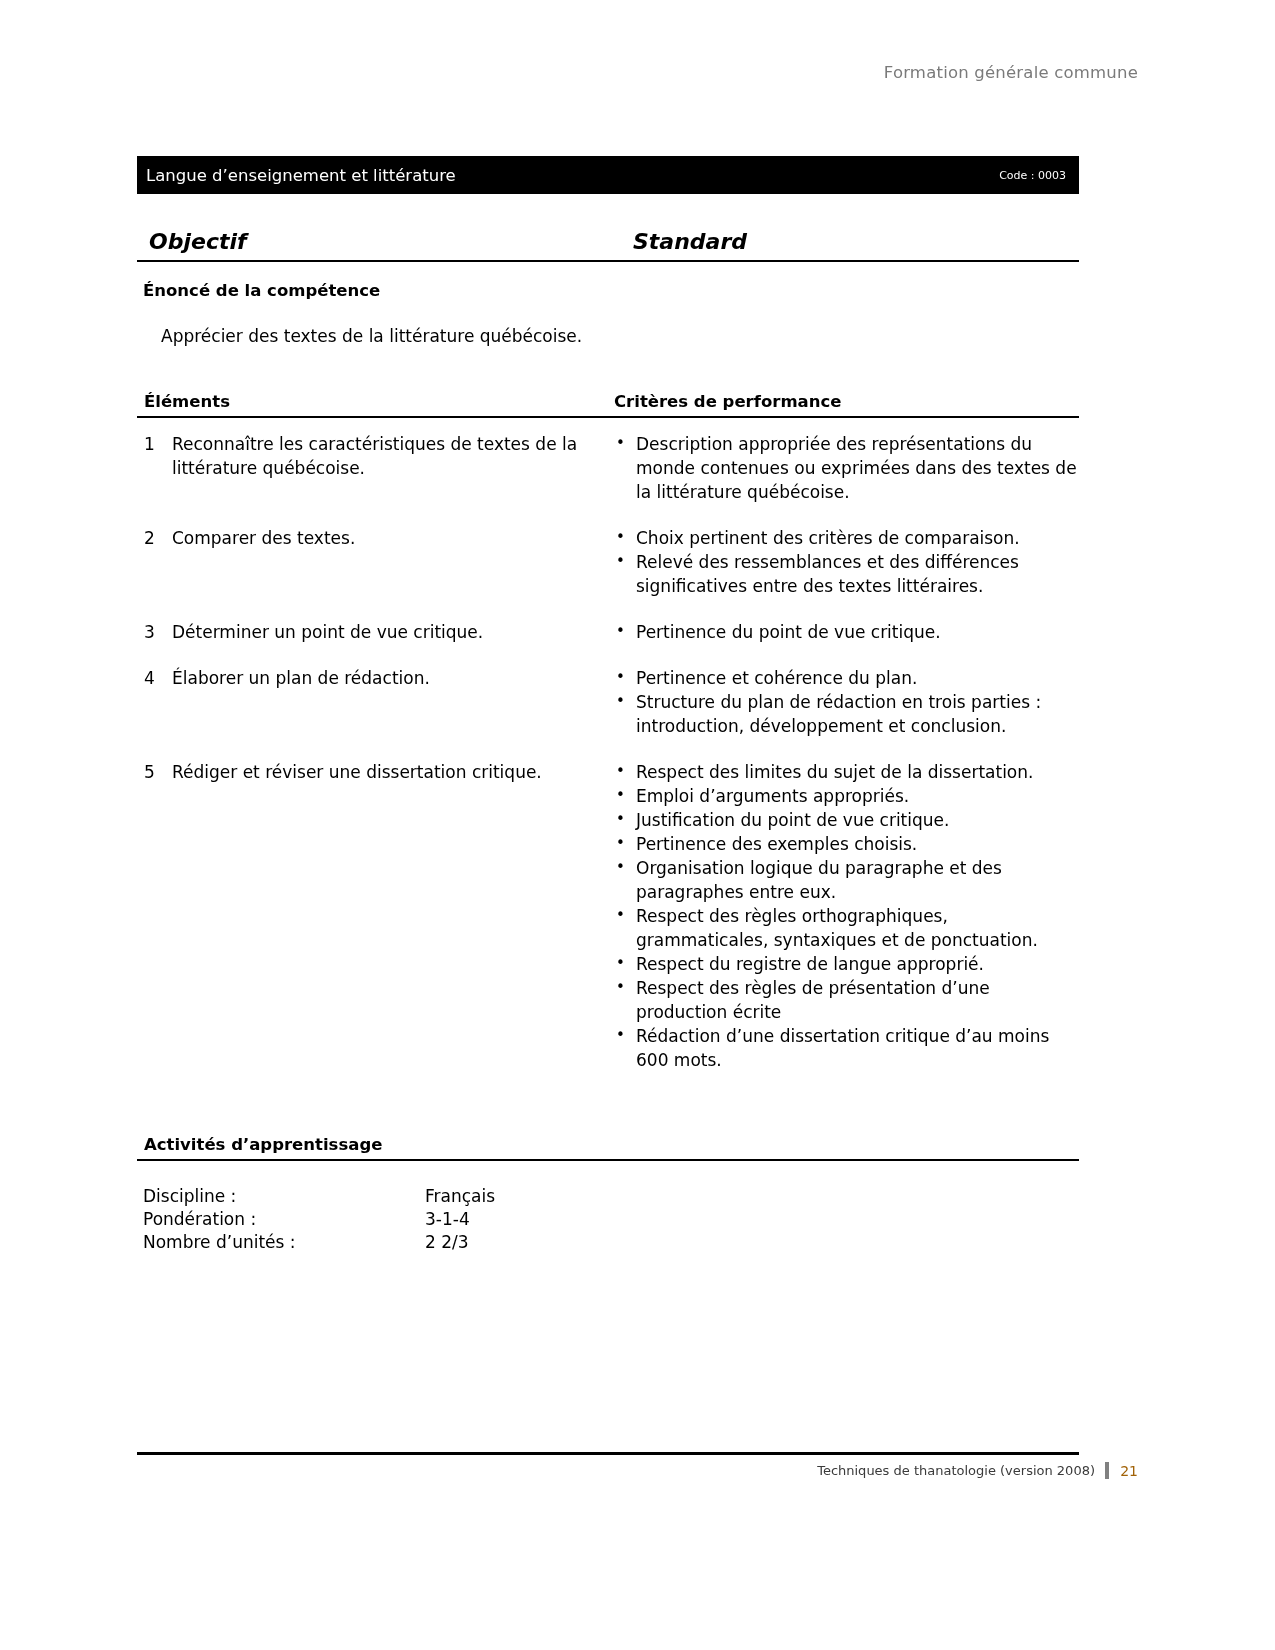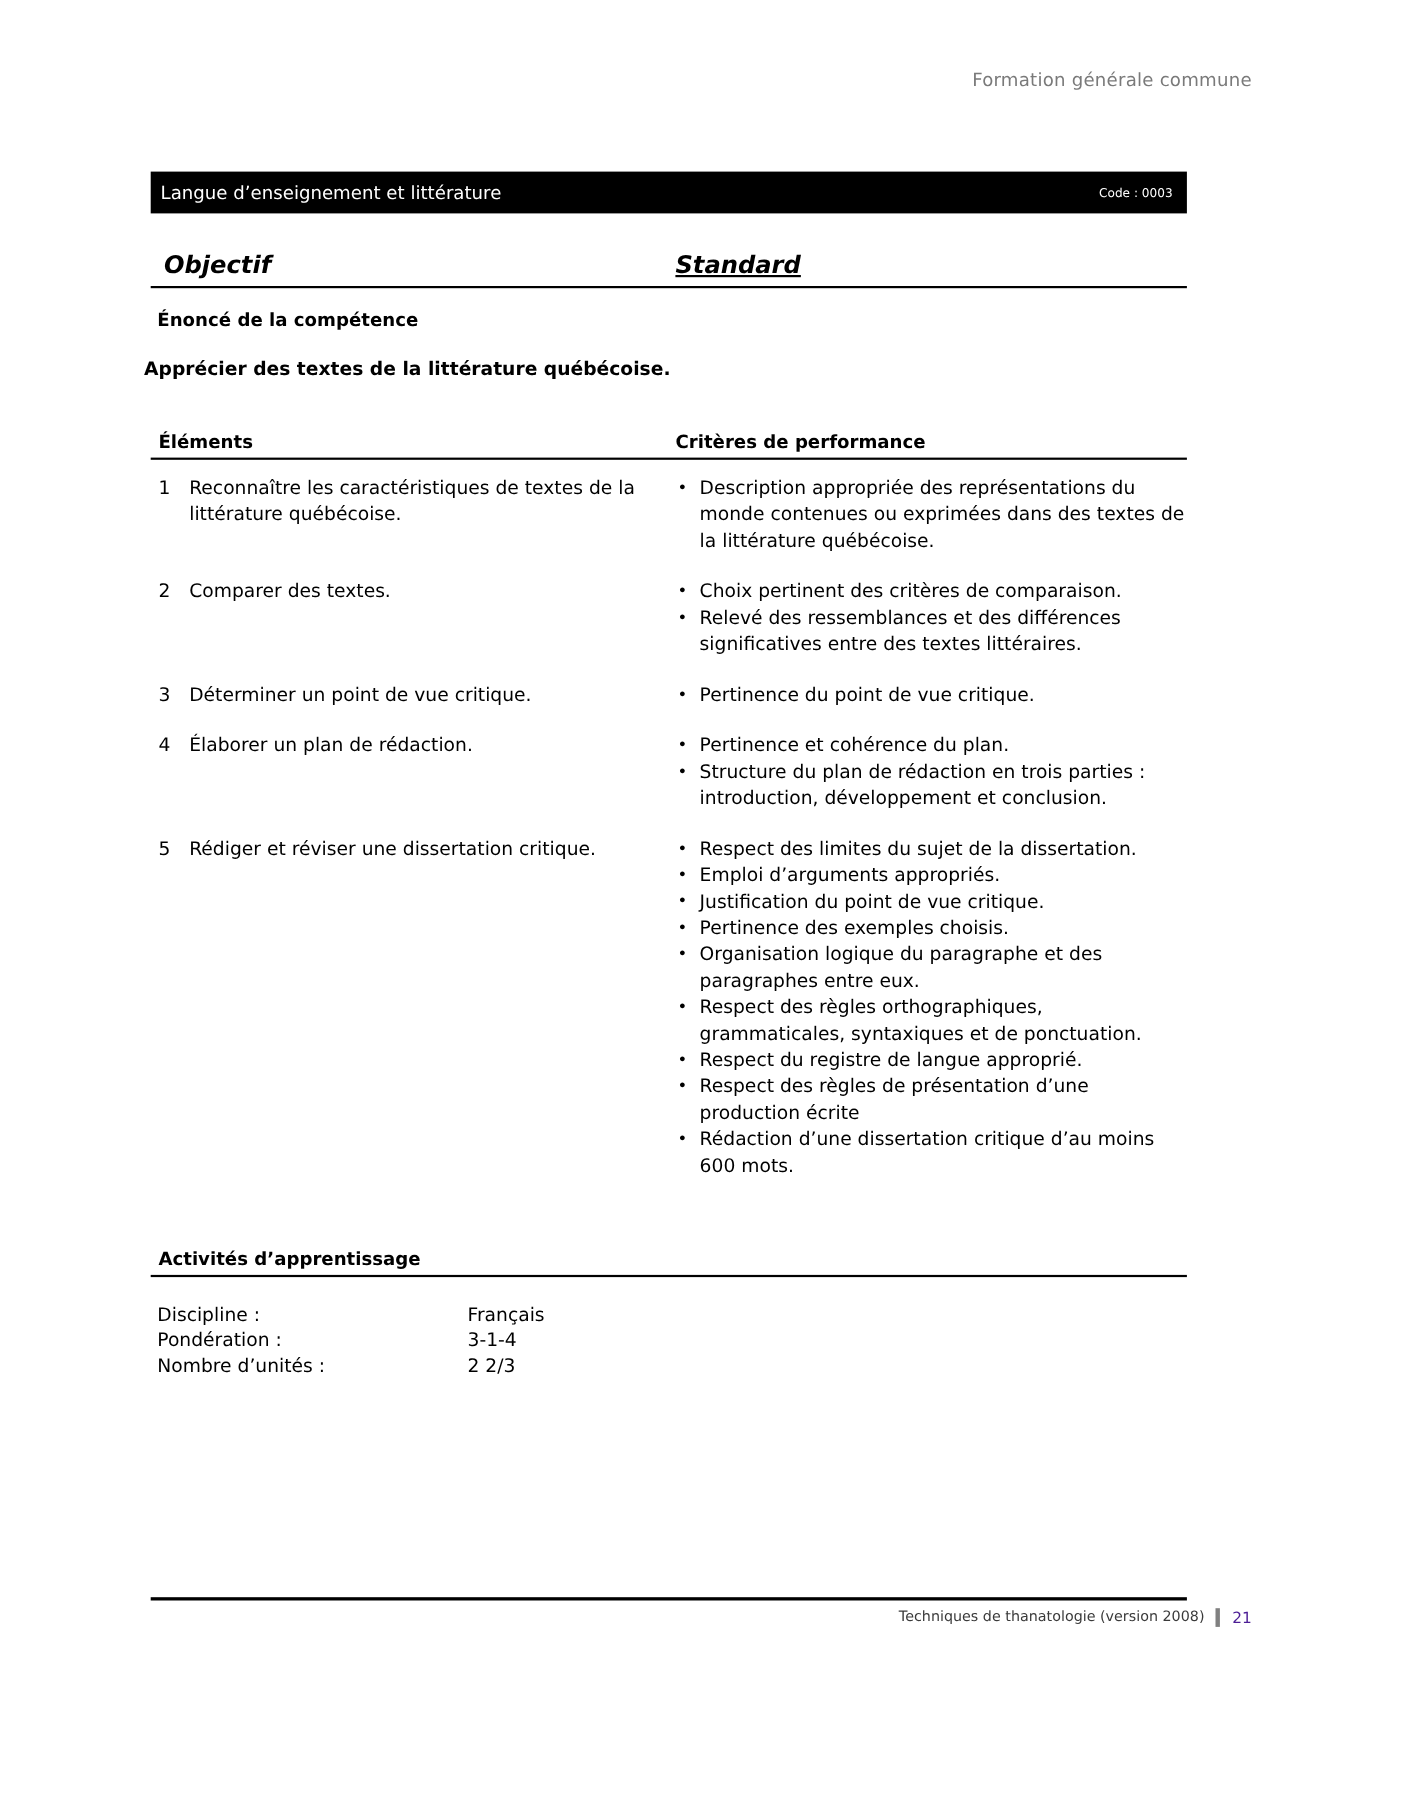--- a/index.html
+++ b/index.html
@@ -61,35 +61,34 @@
     border-bottom: 2.5px solid #000000;
   }
   .col-heads .h {
     position: absolute;
     bottom: 6px;
     font-style: italic;
     font-weight: bold;
     font-size: 22px;
   }
   .col-heads .h.objectif { left: 12px; }
-  .col-heads .h.standard { left: 477px; text-decoration: underline; }
+  .col-heads .h.standard { left: 496px; }
 
   .enonce-label {
     position: absolute;
     left: 143px;
     top: 281px;
     font-weight: bold;
     font-size: 16.5px;
   }
   .enonce-text {
     position: absolute;
-    left: 131px;
+    left: 161px;
     top: 326px;
     font-size: 17px;
-    font-weight: bold;
   }
 
   .sub-heads {
     top: 385px;
     height: 33px;
     border-bottom: 2.5px solid #000000;
   }
   .sub-heads .h {
     position: absolute;
     bottom: 5px;
@@ -205,21 +204,21 @@
     padding-right: 10px;
   }
   .footer .fb-bar {
     width: 4px;
     height: 17px;
     background: #808080;
     margin-right: 11px;
   }
   .footer .fb-num {
     font-size: 14px;
-    color: #4c1d95;
+    color: #a16207;
     min-width: 18px;
     text-align: right;
   }
 </style>
 </head>
 <body>
 
 <div class="page">
 
   <div class="running-head">Formation générale commune</div>

